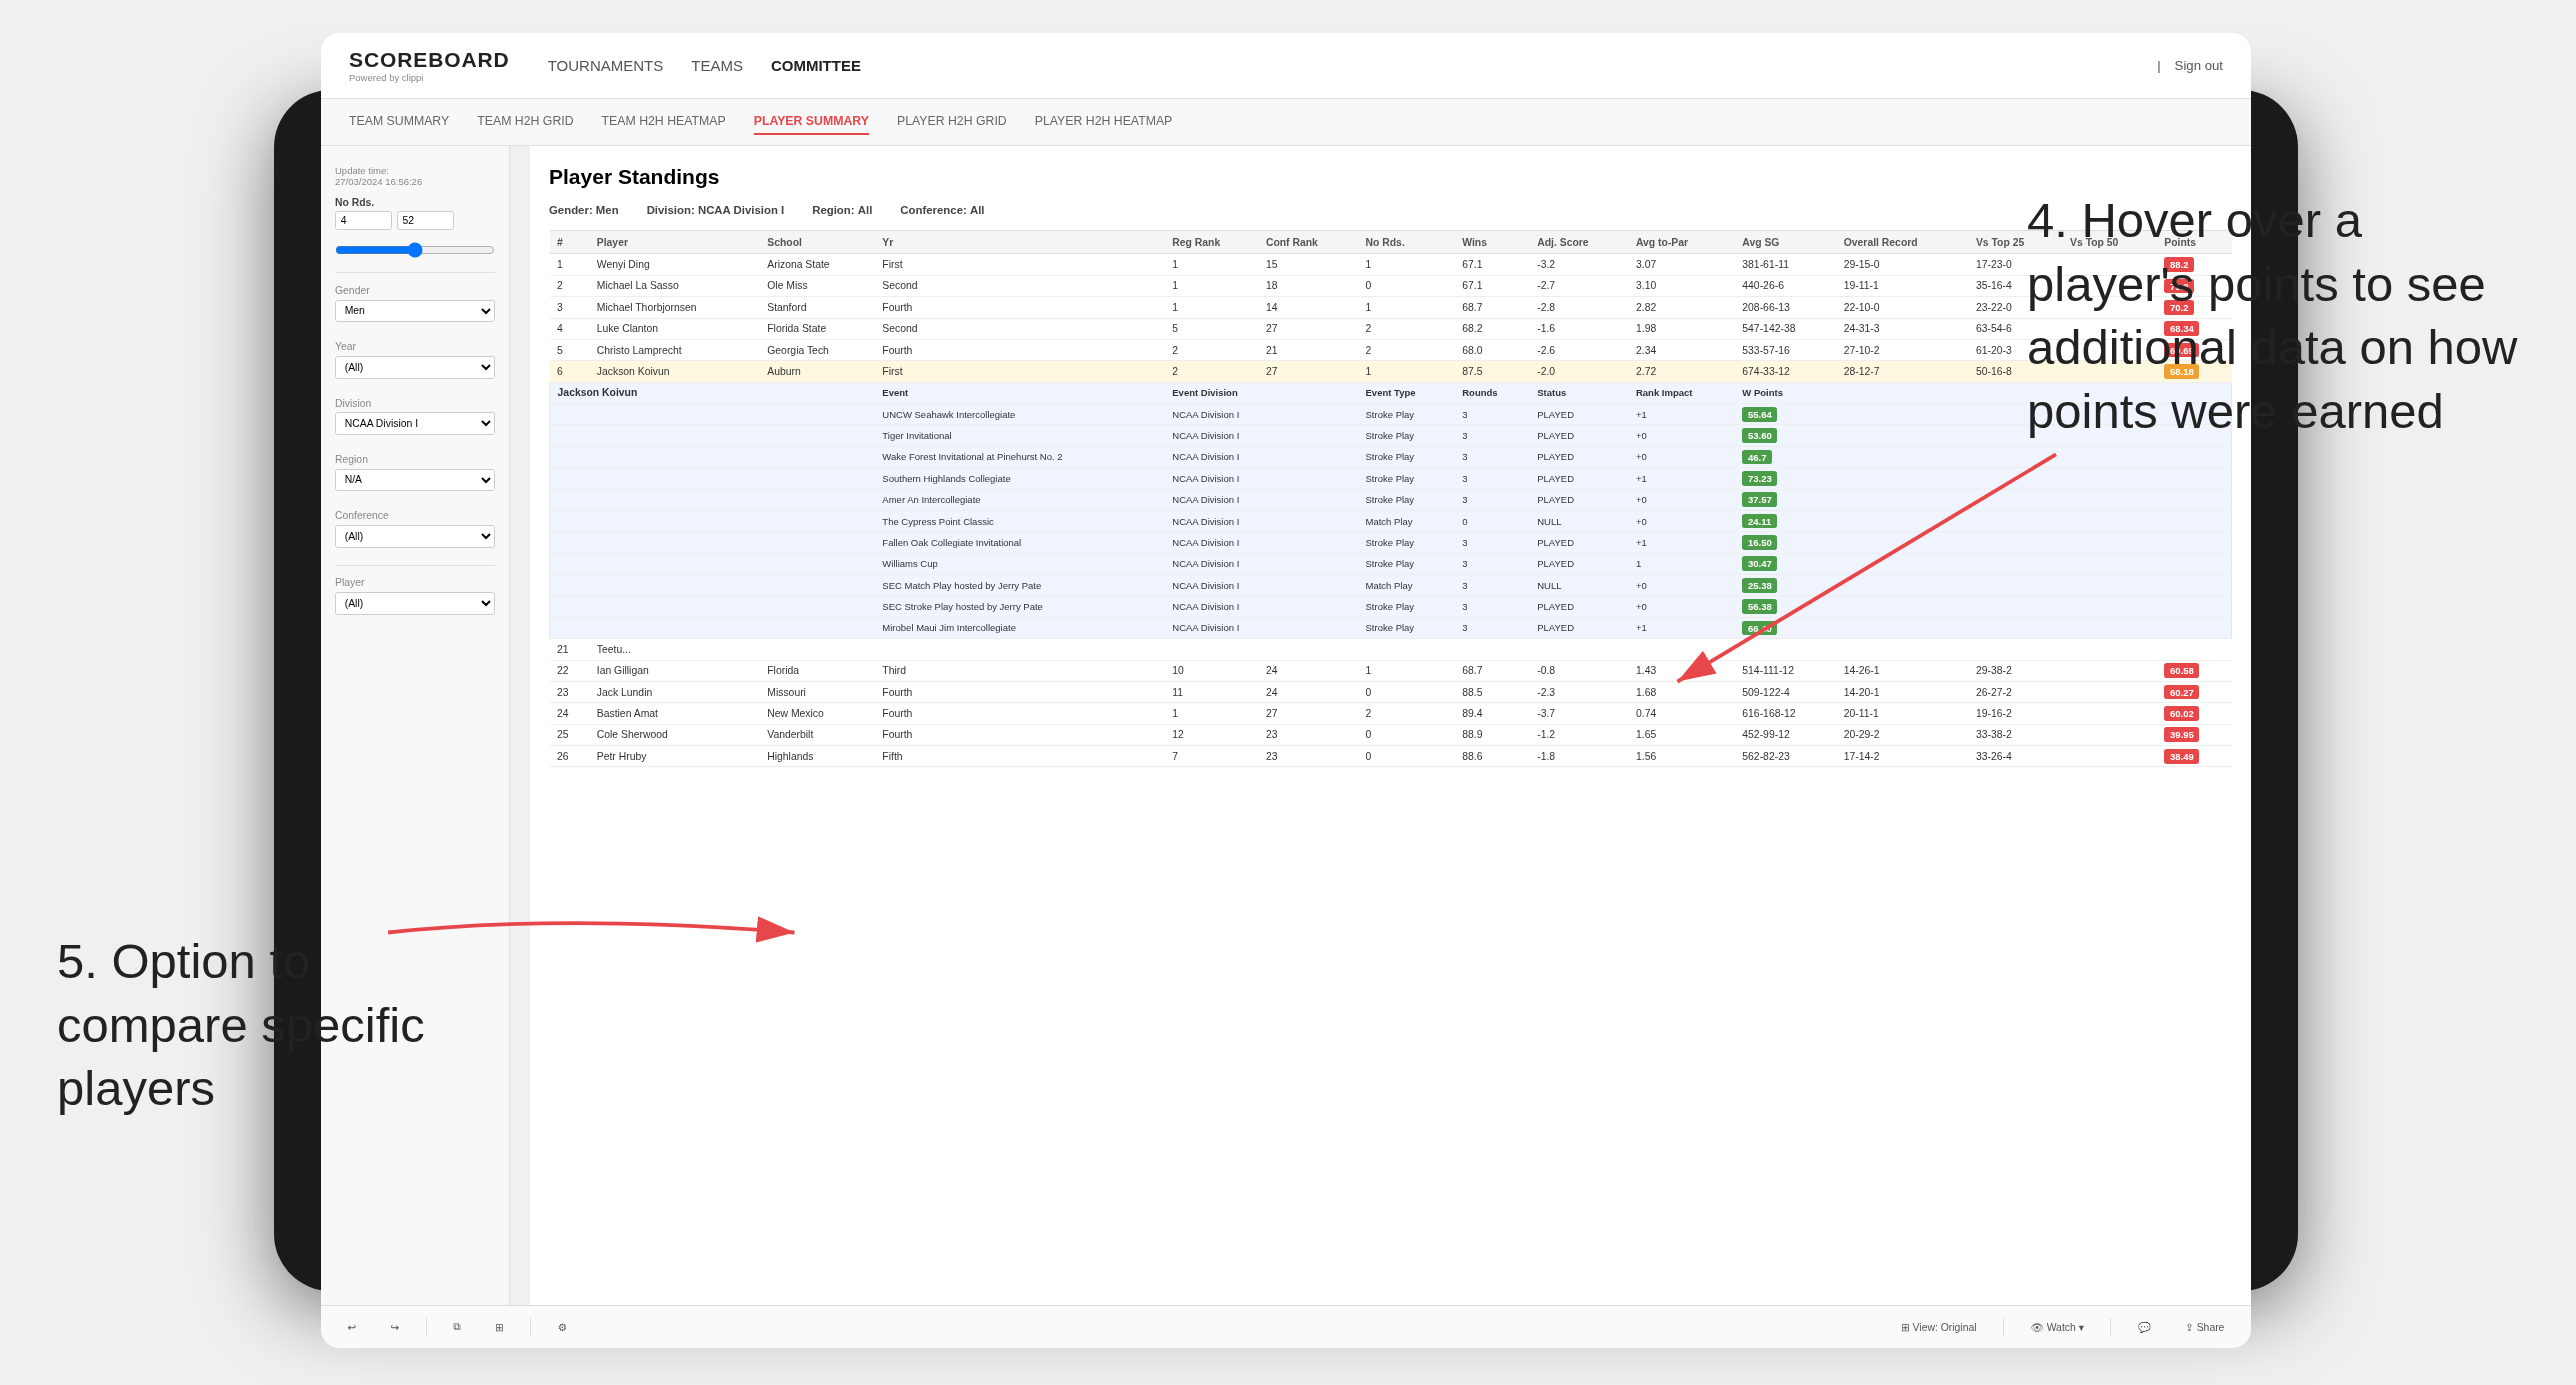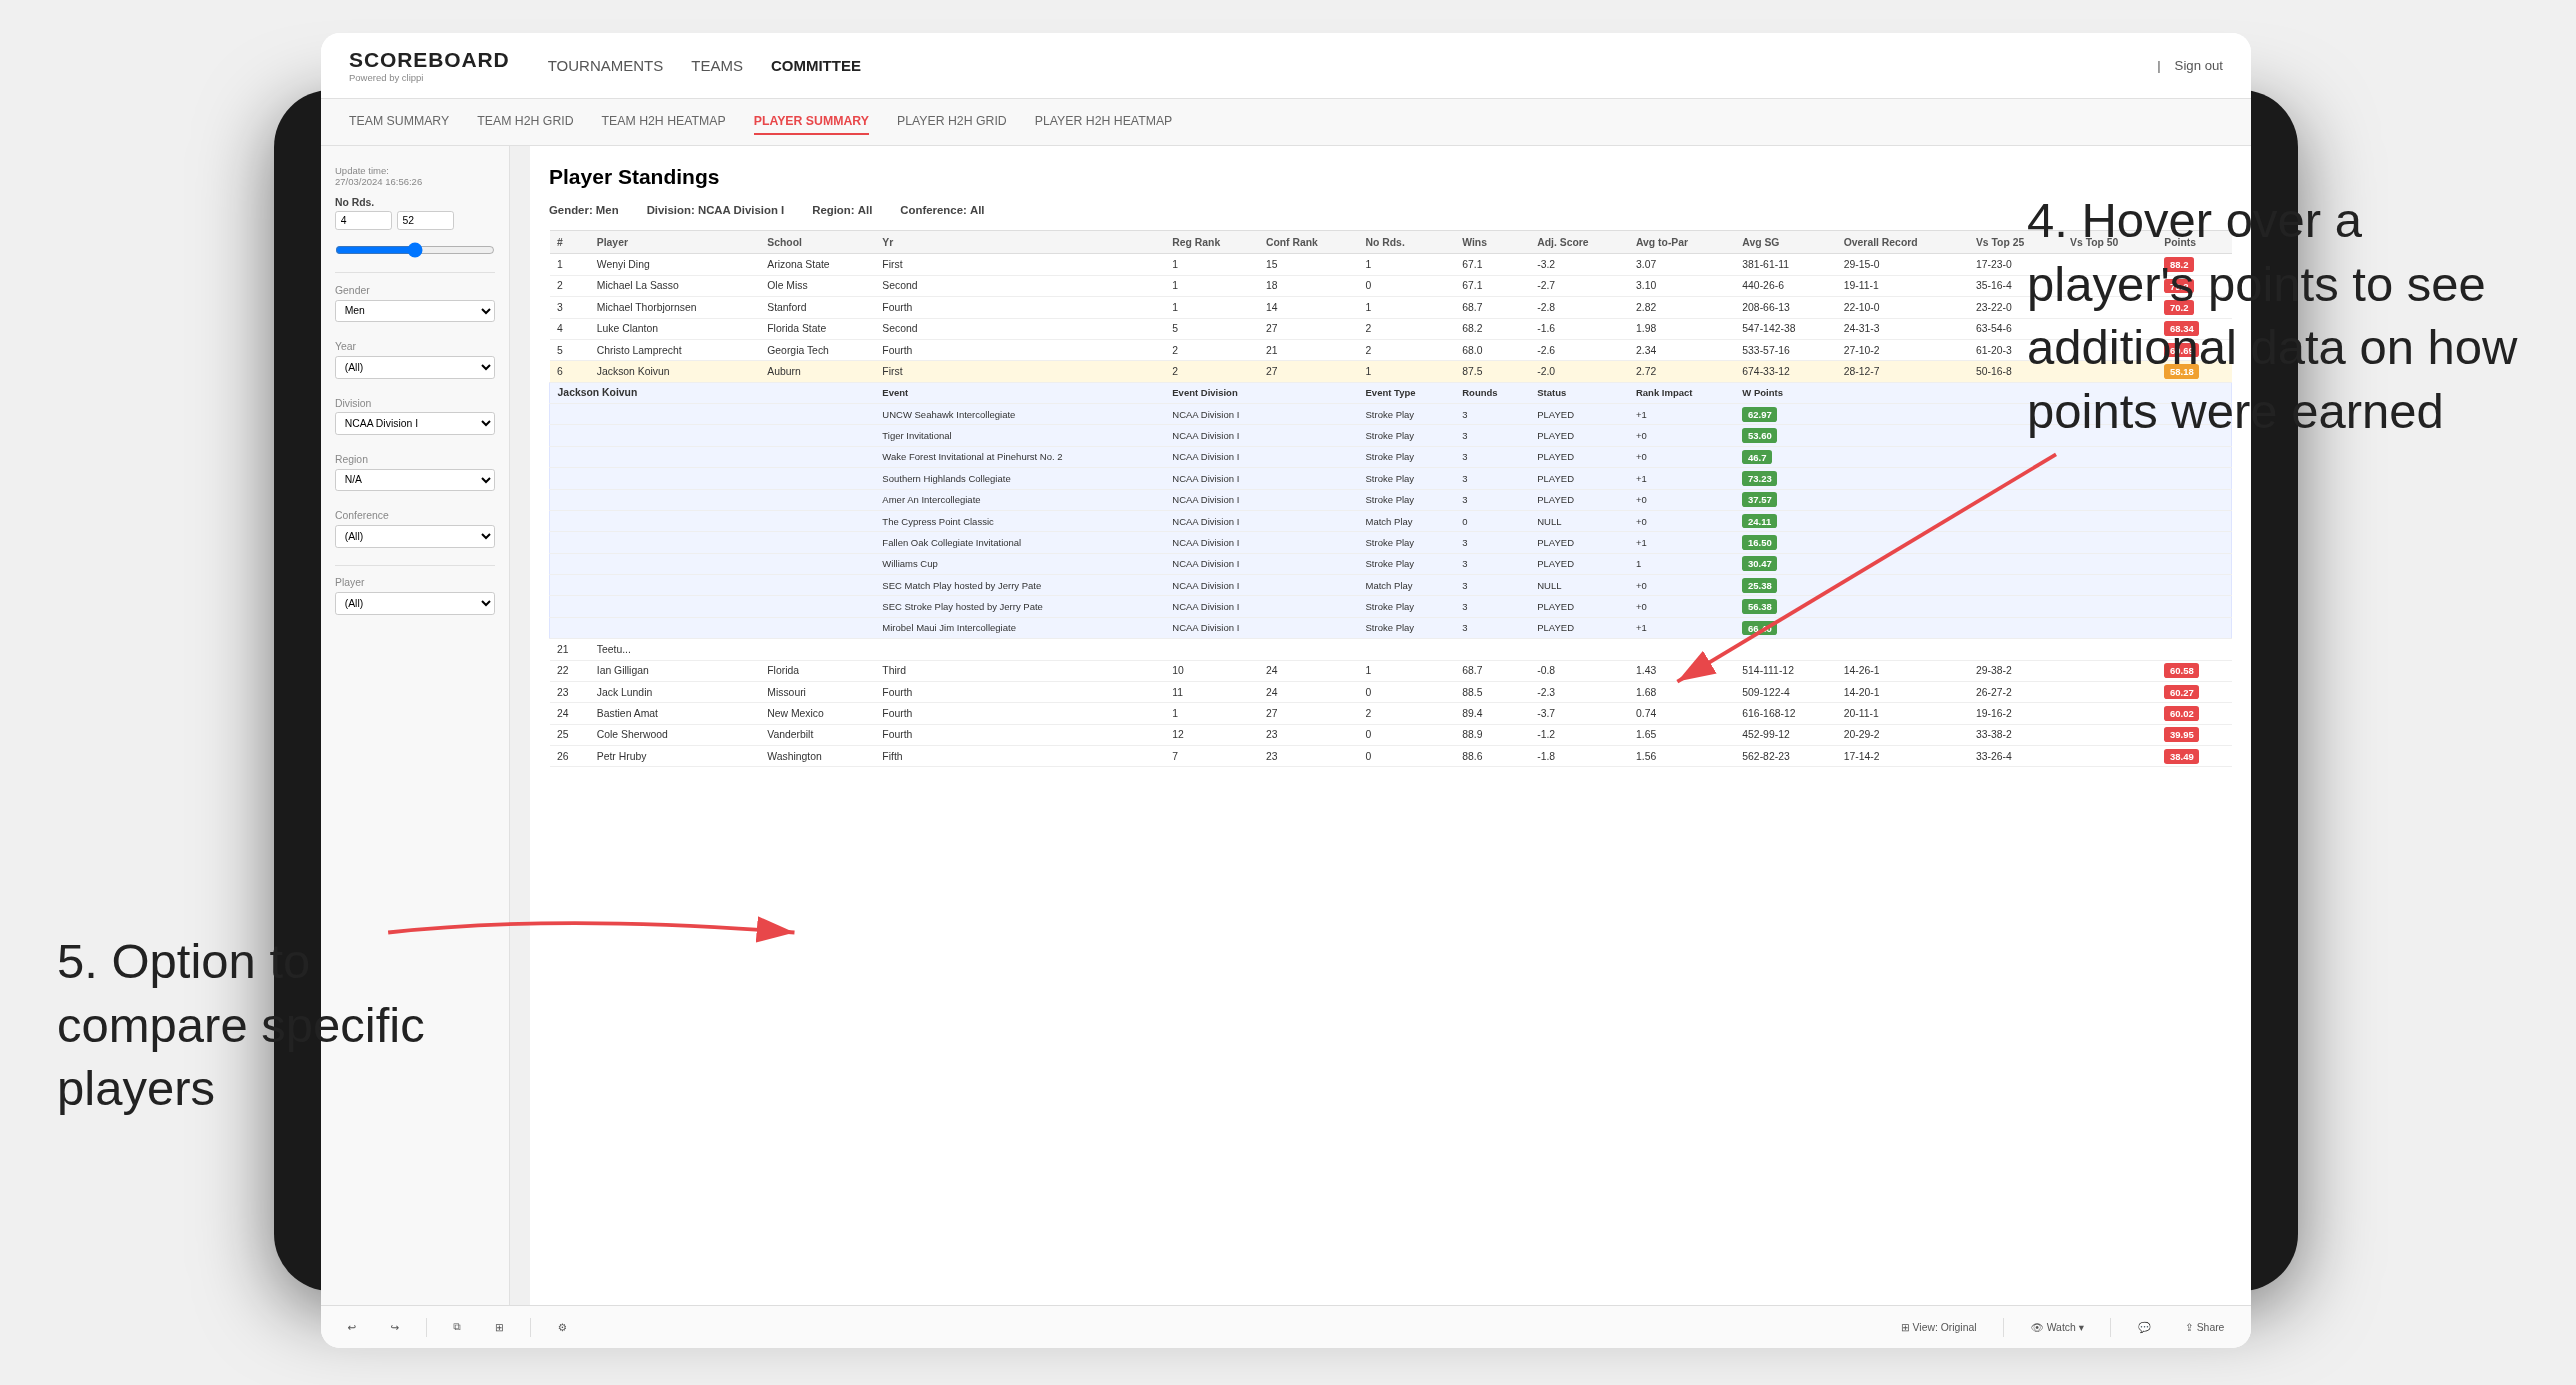--- a/index.html
+++ b/index.html
@@ -578,21 +578,21 @@
               <td colspan="5" style="font-weight:bold; font-size:9.5px;">W Points</td>
             </tr>
             <tr class="event-section">
               <td colspan="3"></td>
               <td style="font-size:9.5px;">UNCW Seahawk Intercollegiate</td>
               <td colspan="2" style="font-size:9.5px;">NCAA Division I</td>
               <td style="font-size:9.5px;">Stroke Play</td>
               <td style="font-size:9.5px;">3</td>
               <td style="font-size:9.5px;">PLAYED</td>
               <td style="font-size:9.5px;">+1</td>
-              <td colspan="5"><span class="points-badge-green">62.97</span></td>
+              <td colspan="5"><span class="points-badge-green">55.64</span></td>
             </tr>
             <tr class="event-section">
               <td colspan="3"></td>
               <td style="font-size:9.5px;">Tiger Invitational</td>
               <td colspan="2" style="font-size:9.5px;">NCAA Division I</td>
               <td style="font-size:9.5px;">Stroke Play</td>
               <td style="font-size:9.5px;">3</td>
               <td style="font-size:9.5px;">PLAYED</td>
               <td style="font-size:9.5px;">+0</td>
               <td colspan="5"><span class="points-badge-green">53.60</span></td>
@@ -769,21 +769,21 @@
               <td>1.65</td>
               <td>452-99-12</td>
               <td>20-29-2</td>
               <td>33-38-2</td>
               <td></td>
               <td><span class="points-badge">39.95</span></td>
             </tr>
             <tr>
               <td>26</td>
               <td>Petr Hruby</td>
-              <td>Washington</td>
+              <td>Highlands</td>
               <td>Fifth</td>
               <td>7</td>
               <td>23</td>
               <td>0</td>
               <td>88.6</td>
               <td>-1.8</td>
               <td>1.56</td>
               <td>562-82-23</td>
               <td>17-14-2</td>
               <td>33-26-4</td>

